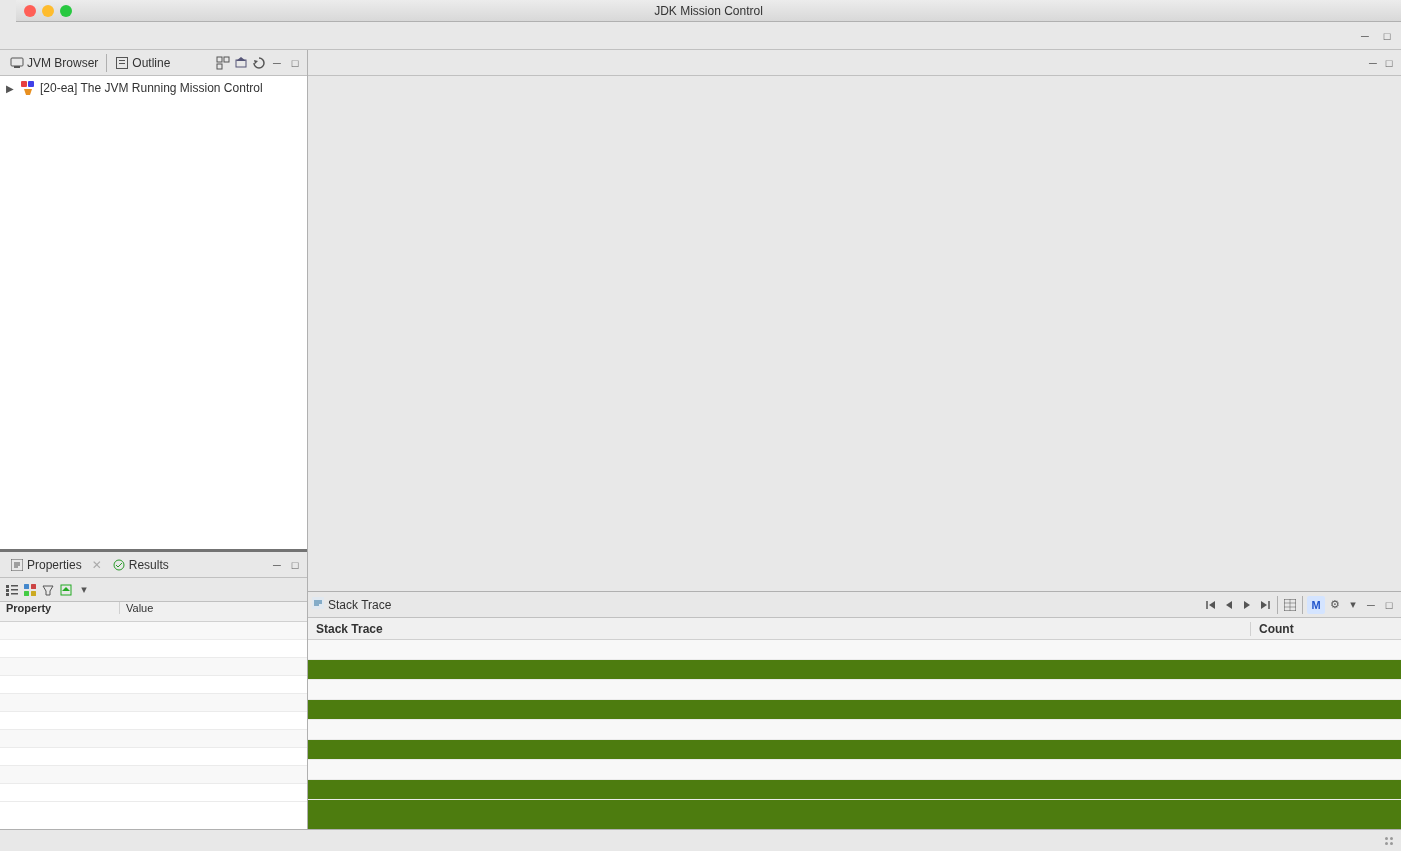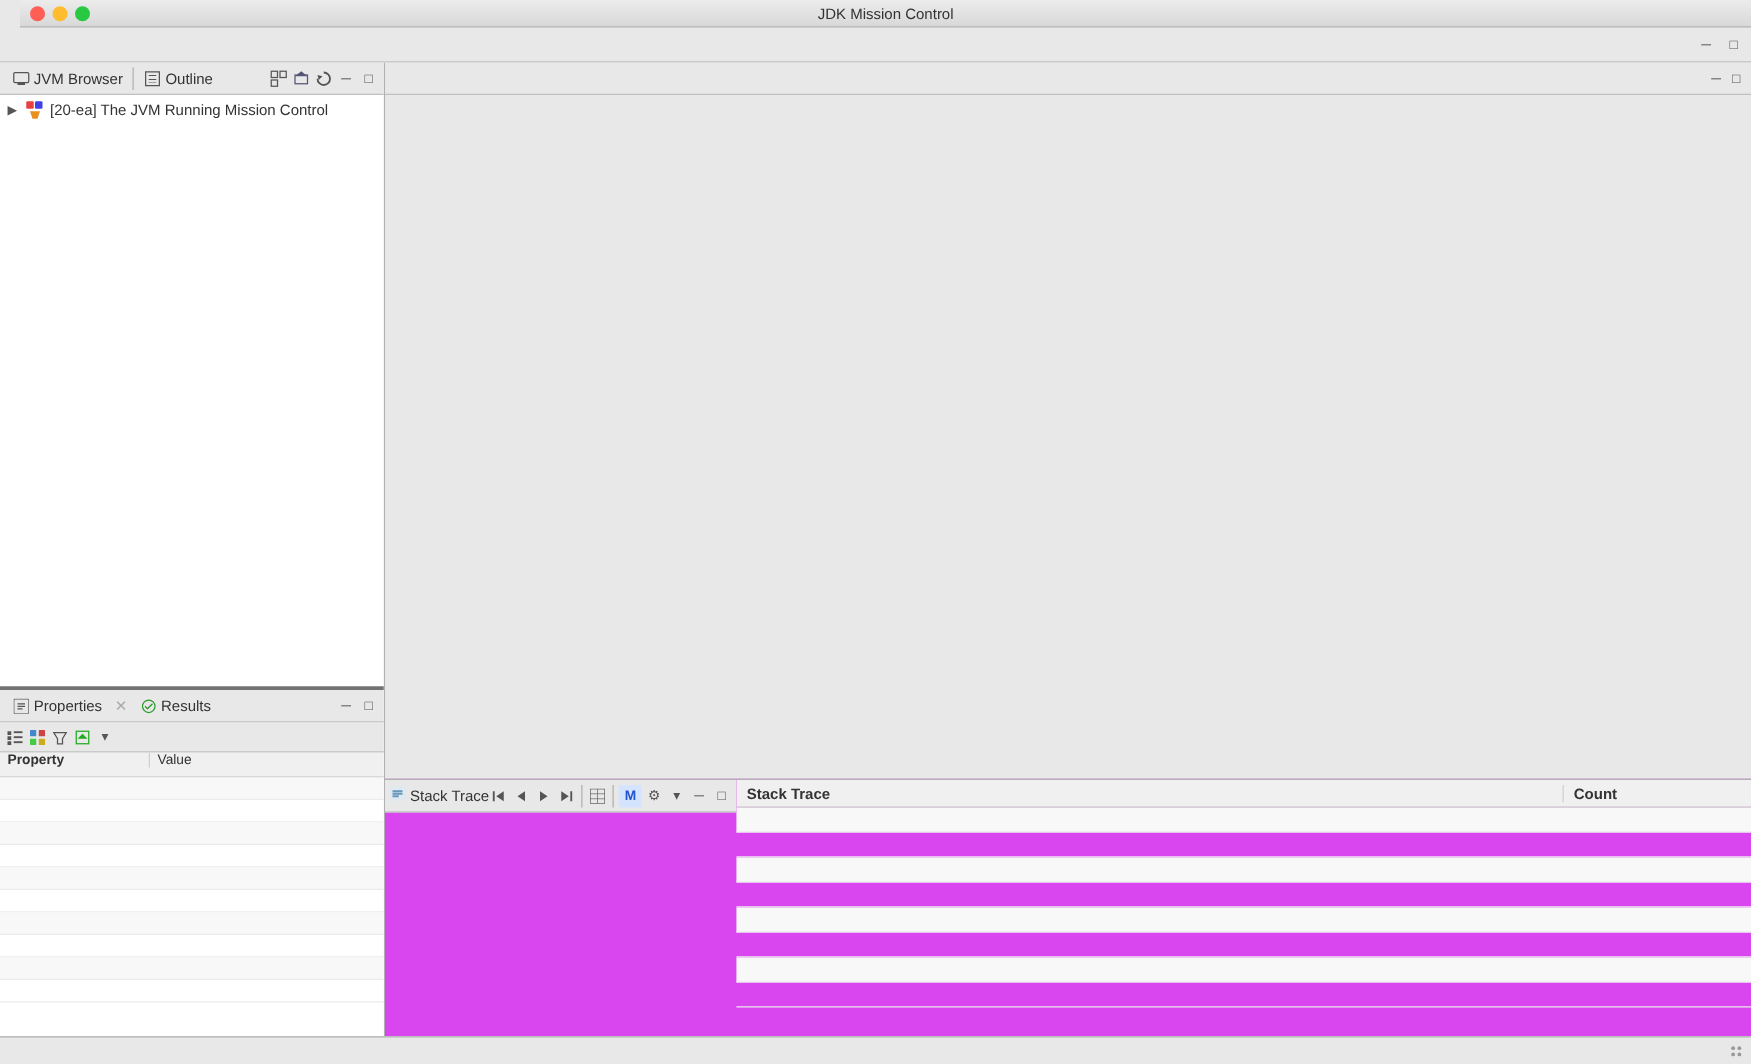--- a/index.html
+++ b/index.html
@@ -267,24 +267,25 @@
       align-items: center;
       justify-content: flex-end;
       background: #e8e8e8;
       border-bottom: 1px solid #c0c0c0;
       height: 26px;
       padding: 0 4px;
     }
 
     
     .stack-trace-panel {
-      height: 206px;
+      height: 238px;
       border-top: 1px solid #b0b0b0;
       display: flex;
-      background: #d946ef;
+      flex-direction: column;
+      background: #4d7c0f;
       flex-shrink: 0;
     }
     .stack-trace-header {
       display: flex;
       align-items: center;
       background: #e8e8e8;
       border-bottom: 1px solid #c0c0c0;
       height: 26px;
       padding: 0 4px;
       flex-shrink: 0;

